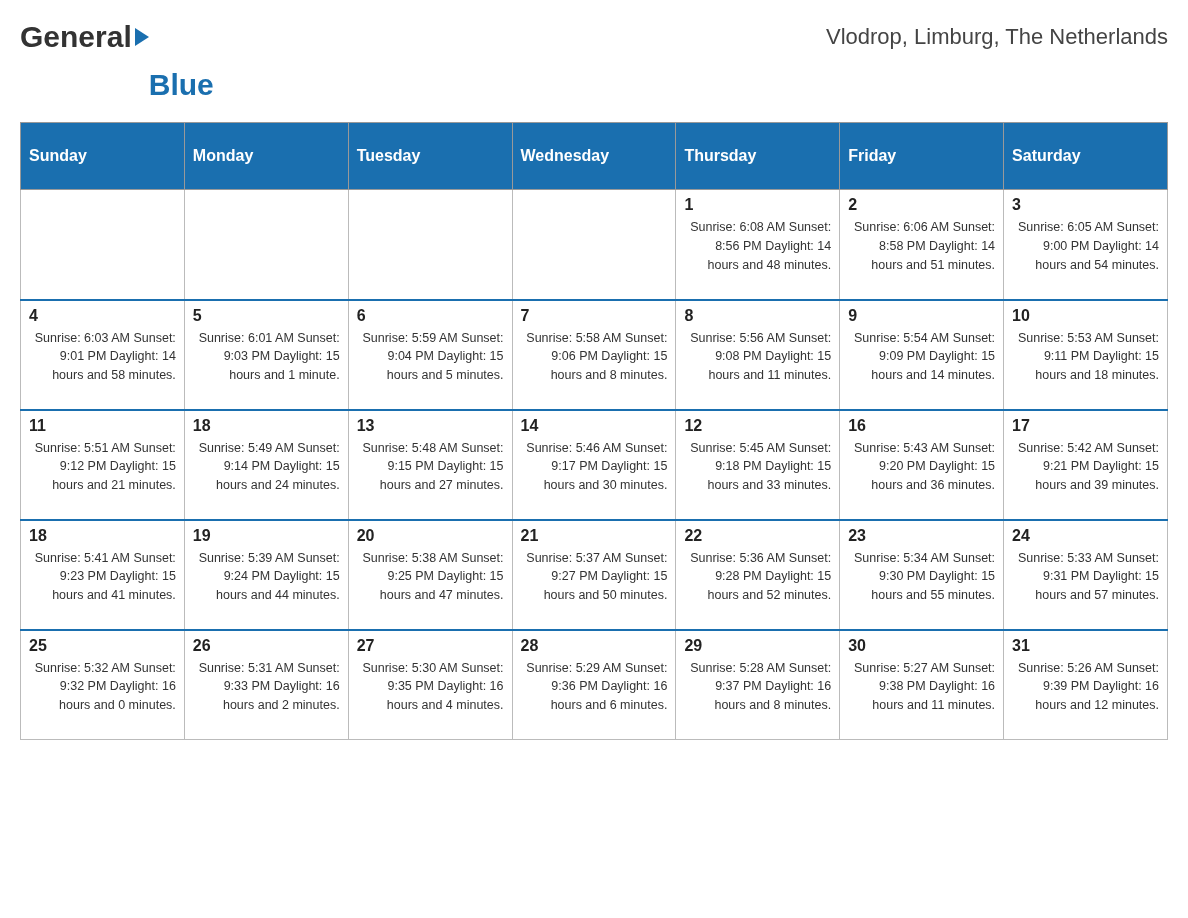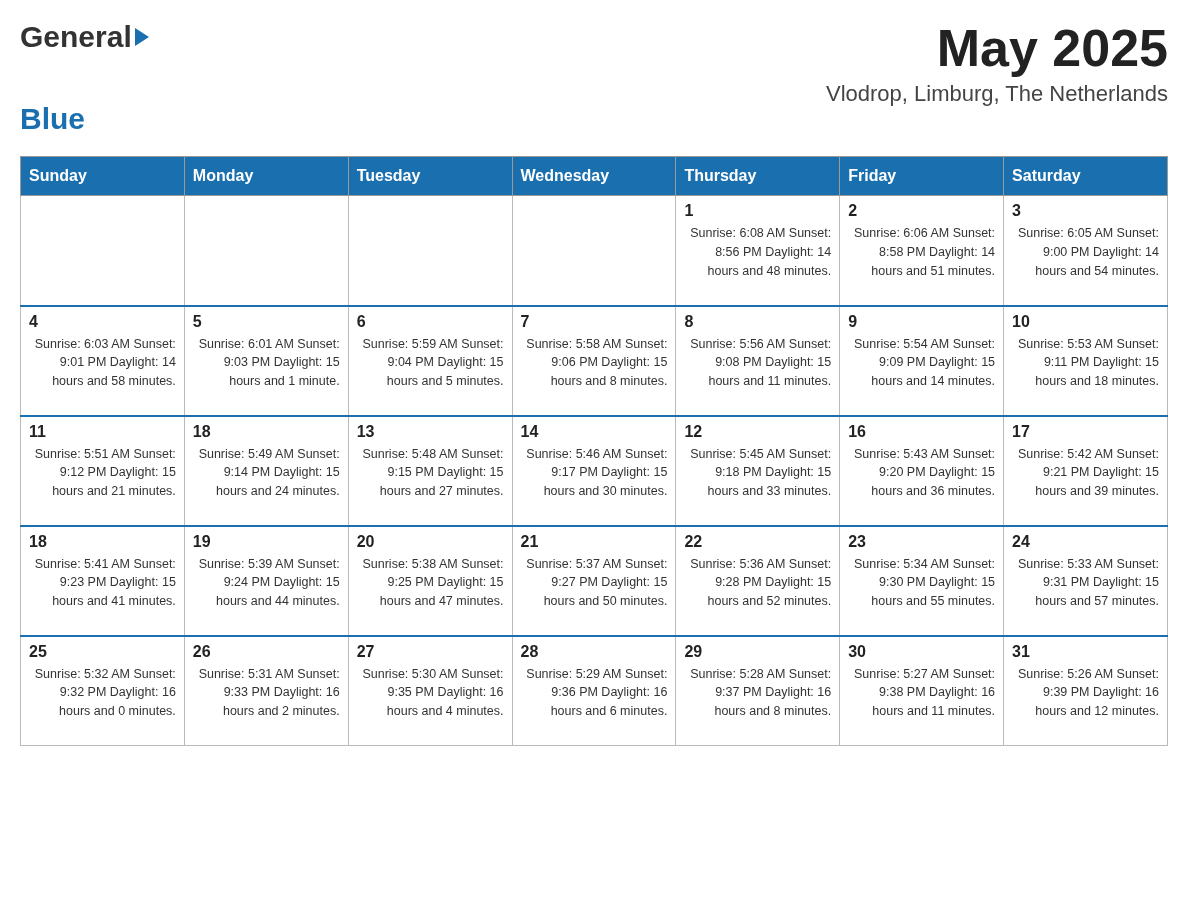--- a/index.html
+++ b/index.html
@@ -11,21 +11,21 @@
       padding: 20px;
     }
     .header {
       display: flex;
       justify-content: space-between;
       align-items: flex-start;
       margin-bottom: 20px;
     }
     .logo {
       display: flex;
-      flex-direction: column;
+      flex-direction: row;
       align-items: flex-start;
     }
     .title-area {
       text-align: right;
     }
     .month-title {
       font-size: 52px;
       font-weight: bold;
       color: #222;
       line-height: 1.1;
@@ -39,21 +39,21 @@
     .calendar {
       width: 100%;
       border-collapse: collapse;
       border: 1px solid #999;
     }
     .calendar th {
       background-color: #1a6faf;
       color: #fff;
       font-size: 16px;
       font-weight: bold;
-      padding: 10px 8px;
+      padding: 24px 8px;
       text-align: left;
       border: 1px solid #999;
     }
     .calendar td {
       border: 1px solid #bbb;
       vertical-align: top;
       padding: 6px 8px;
       width: calc(100% / 7);
       min-height: 110px;
       height: 110px;
@@ -105,21 +105,20 @@
 
 <div class="header">
   <div class="logo">
     <div class="logo-name-top">
       <span>General</span>
         <span class="arrow-right"></span>
     </div>
     <div class="logo-name-bottom">Blue</div>
   </div>
   <div class="title-area">
-    <div class="month-title">May 2025</div>
     <div class="subtitle">Vlodrop, Limburg, The Netherlands</div>
   </div>
 </div>
 
 <table class="calendar">
   <thead>
     <tr>
       <th>Sunday</th>
       <th>Monday</th>
       <th>Tuesday</th>

